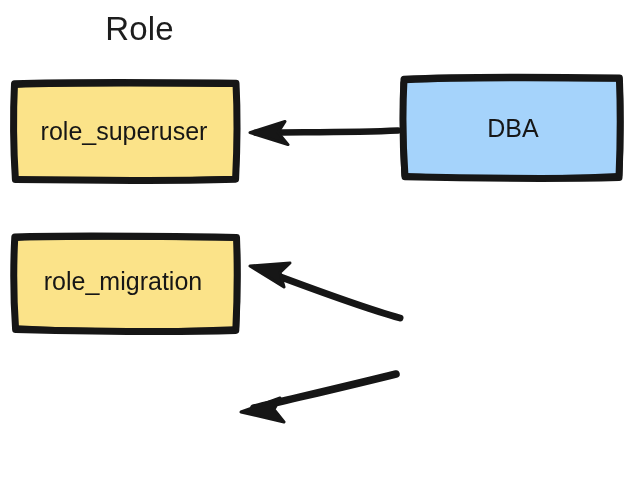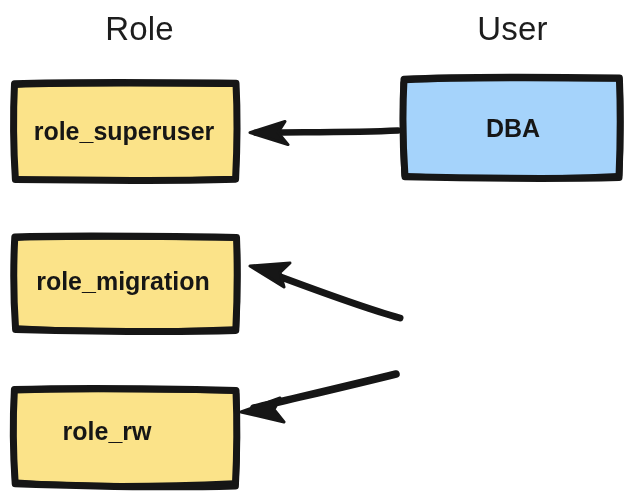--- a/index.html
+++ b/index.html
@@ -36,21 +36,21 @@
     position: absolute;
     display: flex;
     align-items: center;
     justify-content: center;
     box-sizing: border-box;
   }
   .node-label {
     position: relative;
     z-index: 3;
     font-size: 25px;
-    font-weight: 700;
+    font-weight: 400;
     color: #161616;
     white-space: nowrap;
     line-height: 1;
   }
   .node svg.node-shape {
     position: absolute;
     left: -8px;
     top: -8px;
     overflow: visible;
     z-index: 1;
@@ -77,21 +77,20 @@
     pointer-events: none;
   }
 </style>
 </head>
 <body>
 
 <div id="diagram-root">
 
   <div class="column-header" id="header-role">Role</div>
 
-  <div class="column-header" id="header-user">User</div>
 
   <div class="node" id="node-role-superuser">
     <svg class="node-shape" width="240" height="114" viewBox="0 0 240 114" aria-hidden="true">
       <path d="M9.5,9.8 C70,7.6 150,8.4 231,9.2 C232.4,36 232.0,77 230.6,105.2
                C158,107.3 78,106.4 10.4,105.6 C8.4,74 8.0,40 9.5,9.8 Z" fill="#FBE389" stroke="#161616" stroke-width="7" stroke-linejoin="round" stroke-linecap="round"></path>
       <path d="M10.5,11.5 C72,9.2 152,10.0 230.5,10.6" fill="none" stroke="#161616" stroke-width="5" stroke-linecap="round"></path>
       <path d="M11.5,104.0 C80,107.0 160,106.0 229.0,104.0" fill="none" stroke="#161616" stroke-width="4" stroke-linecap="round"></path>
       <path d="M9.0,14 C8.2,45 8.4,78 9.8,103" fill="none" stroke="#161616" stroke-width="5" stroke-linecap="round"></path>
       <path d="M231.5,13 C232.8,44 232.6,76 231.2,102" fill="none" stroke="#161616" stroke-width="5" stroke-linecap="round"></path>
     </svg>
@@ -103,31 +102,20 @@
       <path d="M9.8,9.0 C72,7.0 152,8.2 231.5,9.4 C232.6,38 232.2,74 230.8,102.4
                C158,104.6 76,103.0 10.6,101.4 C8.6,72 8.2,38 9.8,9.0 Z" fill="#FBE389" stroke="#161616" stroke-width="7" stroke-linejoin="round" stroke-linecap="round"></path>
       <path d="M11,10.4 C74,8.4 154,9.4 231,10.2" fill="none" stroke="#161616" stroke-width="5" stroke-linecap="round"></path>
       <path d="M12,99.6 C82,104.0 162,103.0 229.5,100.4" fill="none" stroke="#161616" stroke-width="4.5" stroke-linecap="round"></path>
       <path d="M9.2,13 C8.4,44 8.8,74 10.2,100" fill="none" stroke="#161616" stroke-width="5" stroke-linecap="round"></path>
       <path d="M232,12 C233.2,42 232.8,72 231.4,99" fill="none" stroke="#161616" stroke-width="5.5" stroke-linecap="round"></path>
     </svg>
     <span class="node-label">role_migration</span>
   </div>
 
-  <div class="node" id="node-role-rw">
-    <svg class="node-shape" width="242" height="114" viewBox="0 0 242 114" aria-hidden="true">
-      <path d="M11.4,9.6 C76,7.4 156,8.6 233,10.4 C234.2,40 233.8,78 232.4,106.0
-               C160,108.0 78,106.2 12.2,103.8 C10.0,72 9.8,38 11.4,9.6 Z" fill="#FBE389" stroke="#161616" stroke-width="7" stroke-linejoin="round" stroke-linecap="round"></path>
-      <path d="M12.6,11.0 C78,8.8 158,9.8 232.4,11.2" fill="none" stroke="#161616" stroke-width="5" stroke-linecap="round"></path>
-      <path d="M13.6,101.8 C86,107.0 166,105.4 231,102.6" fill="none" stroke="#161616" stroke-width="4.5" stroke-linecap="round"></path>
-      <path d="M10.8,14 C10.0,46 10.4,78 11.8,102" fill="none" stroke="#161616" stroke-width="5.5" stroke-linecap="round"></path>
-      <path d="M233.6,14 C234.8,45 234.4,77 233.0,103" fill="none" stroke="#161616" stroke-width="5.5" stroke-linecap="round"></path>
-    </svg>
-    <span class="node-label">role_rw</span>
-  </div>
 
   <div class="node" id="node-dba">
     <svg class="node-shape" width="234" height="117" viewBox="0 0 234 117" aria-hidden="true">
       <path d="M10.0,10.2 C70,7.4 150,8.0 225.4,9.0 C226.6,40 226.2,80 225.0,108.6
                C152,110.4 74,109.2 11.0,107.8 C8.8,76 8.4,40 10.0,10.2 Z" fill="#A5D3FB" stroke="#161616" stroke-width="7" stroke-linejoin="round" stroke-linecap="round"></path>
       <path d="M11.2,11.4 C72,8.6 152,9.2 225,10.0" fill="none" stroke="#161616" stroke-width="5.5" stroke-linecap="round"></path>
       <path d="M12,106.6 C82,110.4 158,109.6 223.8,106.6" fill="none" stroke="#161616" stroke-width="5" stroke-linecap="round"></path>
       <path d="M9.4,14 C8.6,48 9.0,82 10.4,106" fill="none" stroke="#161616" stroke-width="6" stroke-linecap="round"></path>
       <path d="M226,13 C227.2,46 226.8,80 225.6,106" fill="none" stroke="#161616" stroke-width="5.5" stroke-linecap="round"></path>
     </svg>

